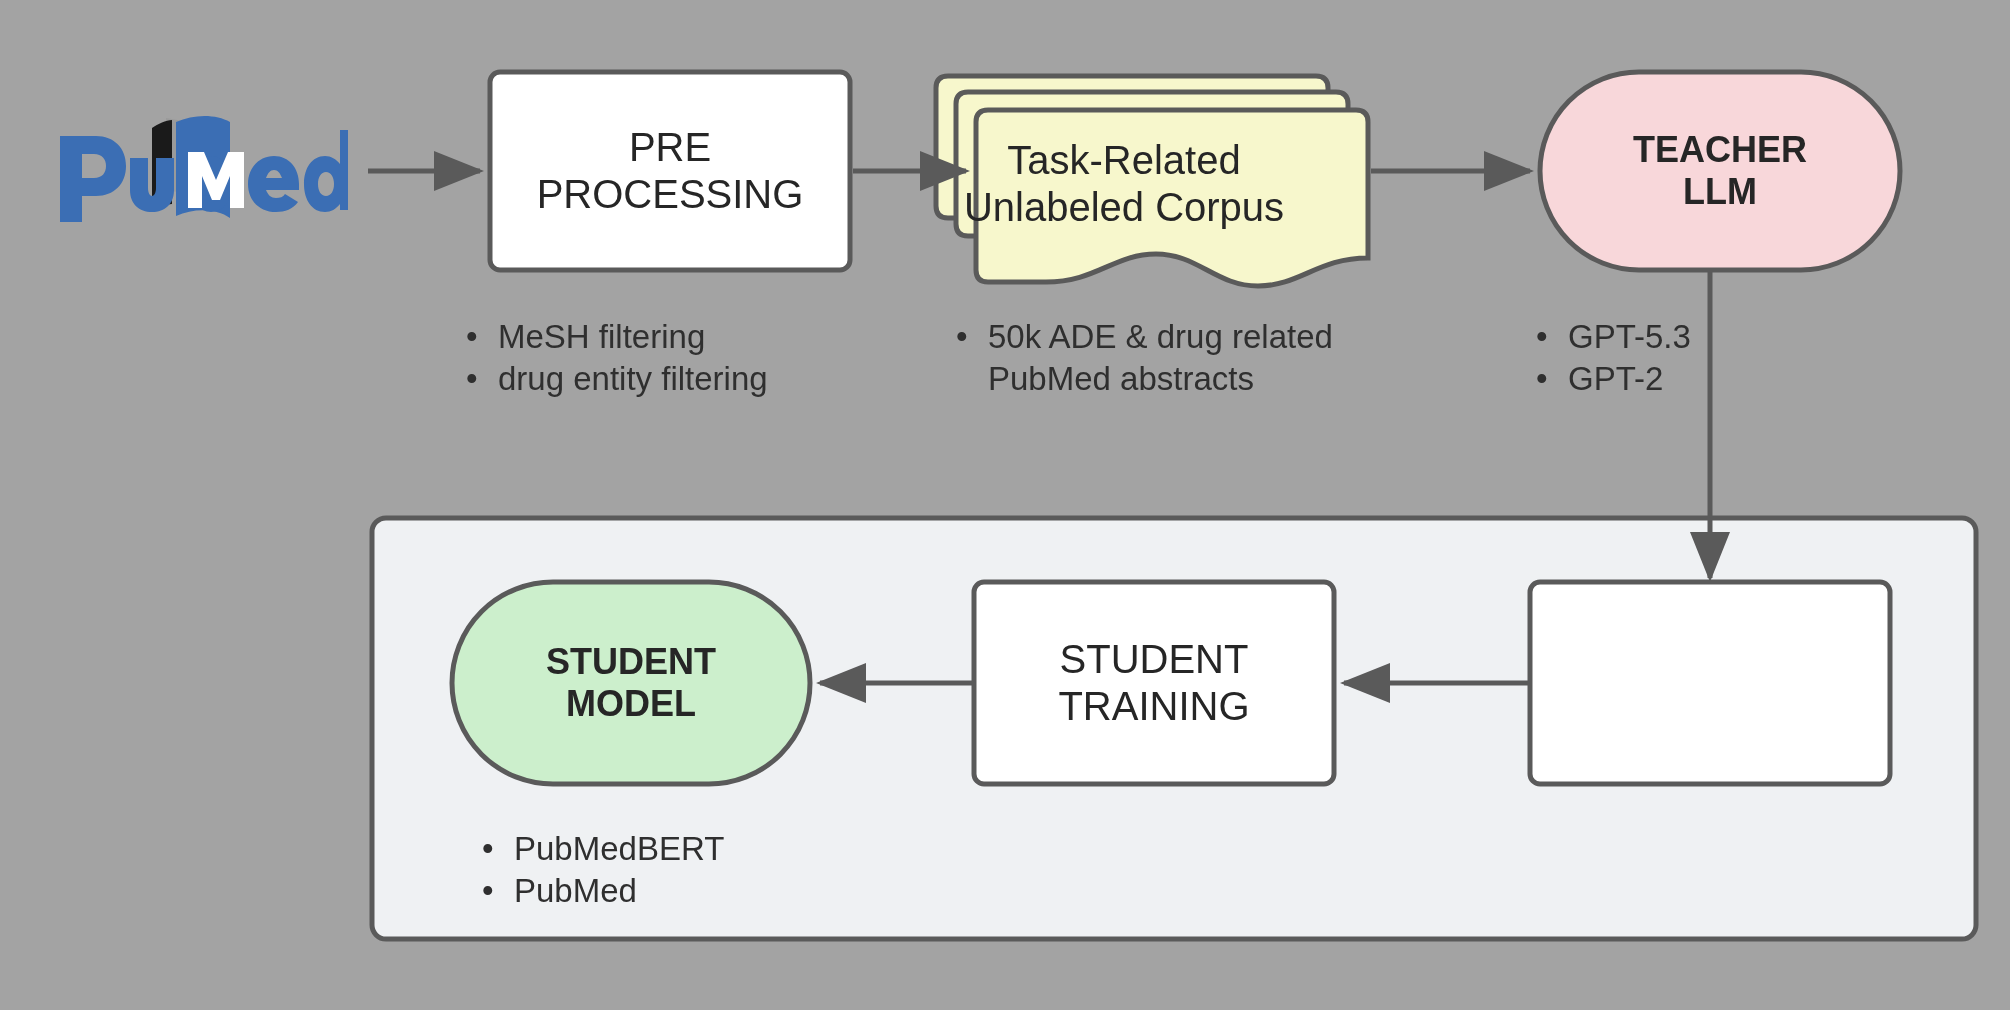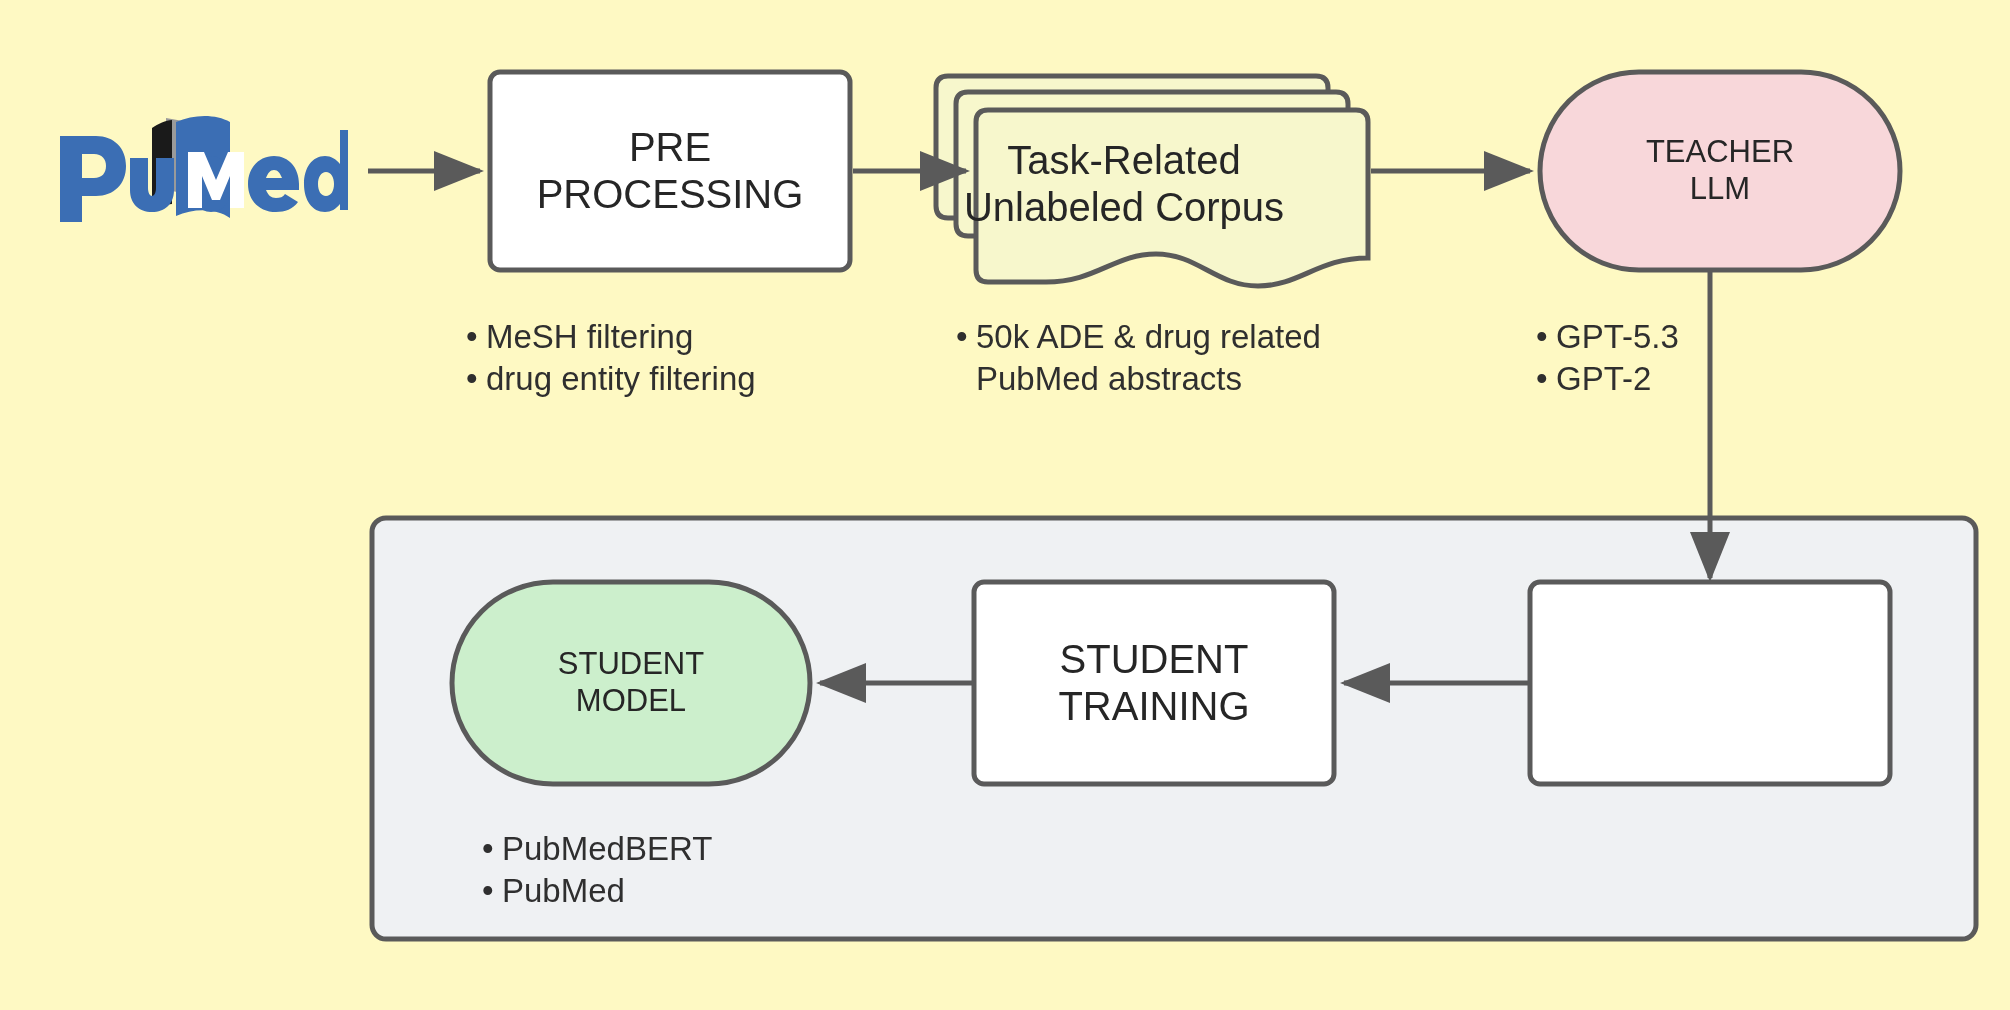--- a/index.html
+++ b/index.html
@@ -8,21 +8,21 @@
     background: #ffffff;
   }
   body {
     font-family: "Liberation Sans", sans-serif;
     -webkit-font-smoothing: antialiased;
   }
   #canvas {
     position: relative;
     width: 2010px;
     height: 1010px;
-    background: #fef9c3;
+    background: #a3a3a3;
     overflow: hidden;
   }
   .svg-layer {
     position: absolute;
     left: 0;
     top: 0;
     width: 2010px;
     height: 1010px;
   }
   .node-label {
@@ -34,41 +34,42 @@
     color: #262626;
     line-height: 1.18;
     white-space: pre-line;
     pointer-events: none;
   }
   .label-plain {
     font-size: 40px;
     font-weight: 400;
   }
   .label-bold {
-    font-size: 31px;
-    font-weight: normal;
+    font-size: 36px;
+    font-weight: bold;
   }
   .bullets {
     position: absolute;
     color: #2f2f2f;
     font-size: 33px;
     line-height: 1.28;
   }
   .bullets .bullet-row {
     display: flex;
     align-items: flex-start;
   }
   .bullets .bullet-dot {
     width: 20px;
     flex: 0 0 20px;
     text-align: left;
   }
   .bullets .bullet-text {
     flex: 1 1 auto;
     white-space: pre-line;
+    margin-left: 12px;
   }
   .container-title {
     position: absolute;
     font-size: 36px;
     font-weight: bold;
     color: #1d1d1d;
     letter-spacing: 0.2px;
   }
   .pubmed-logo {
     position: absolute;

